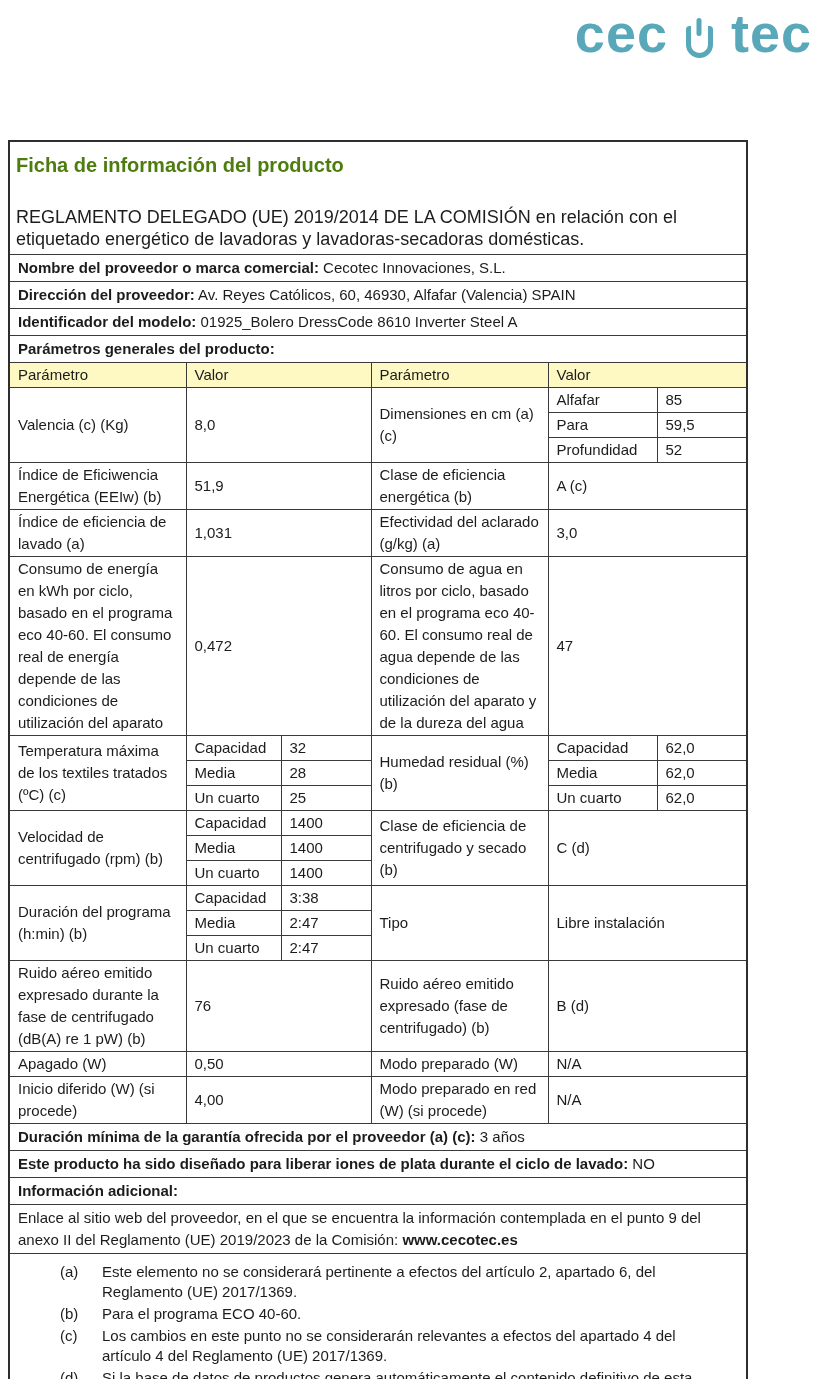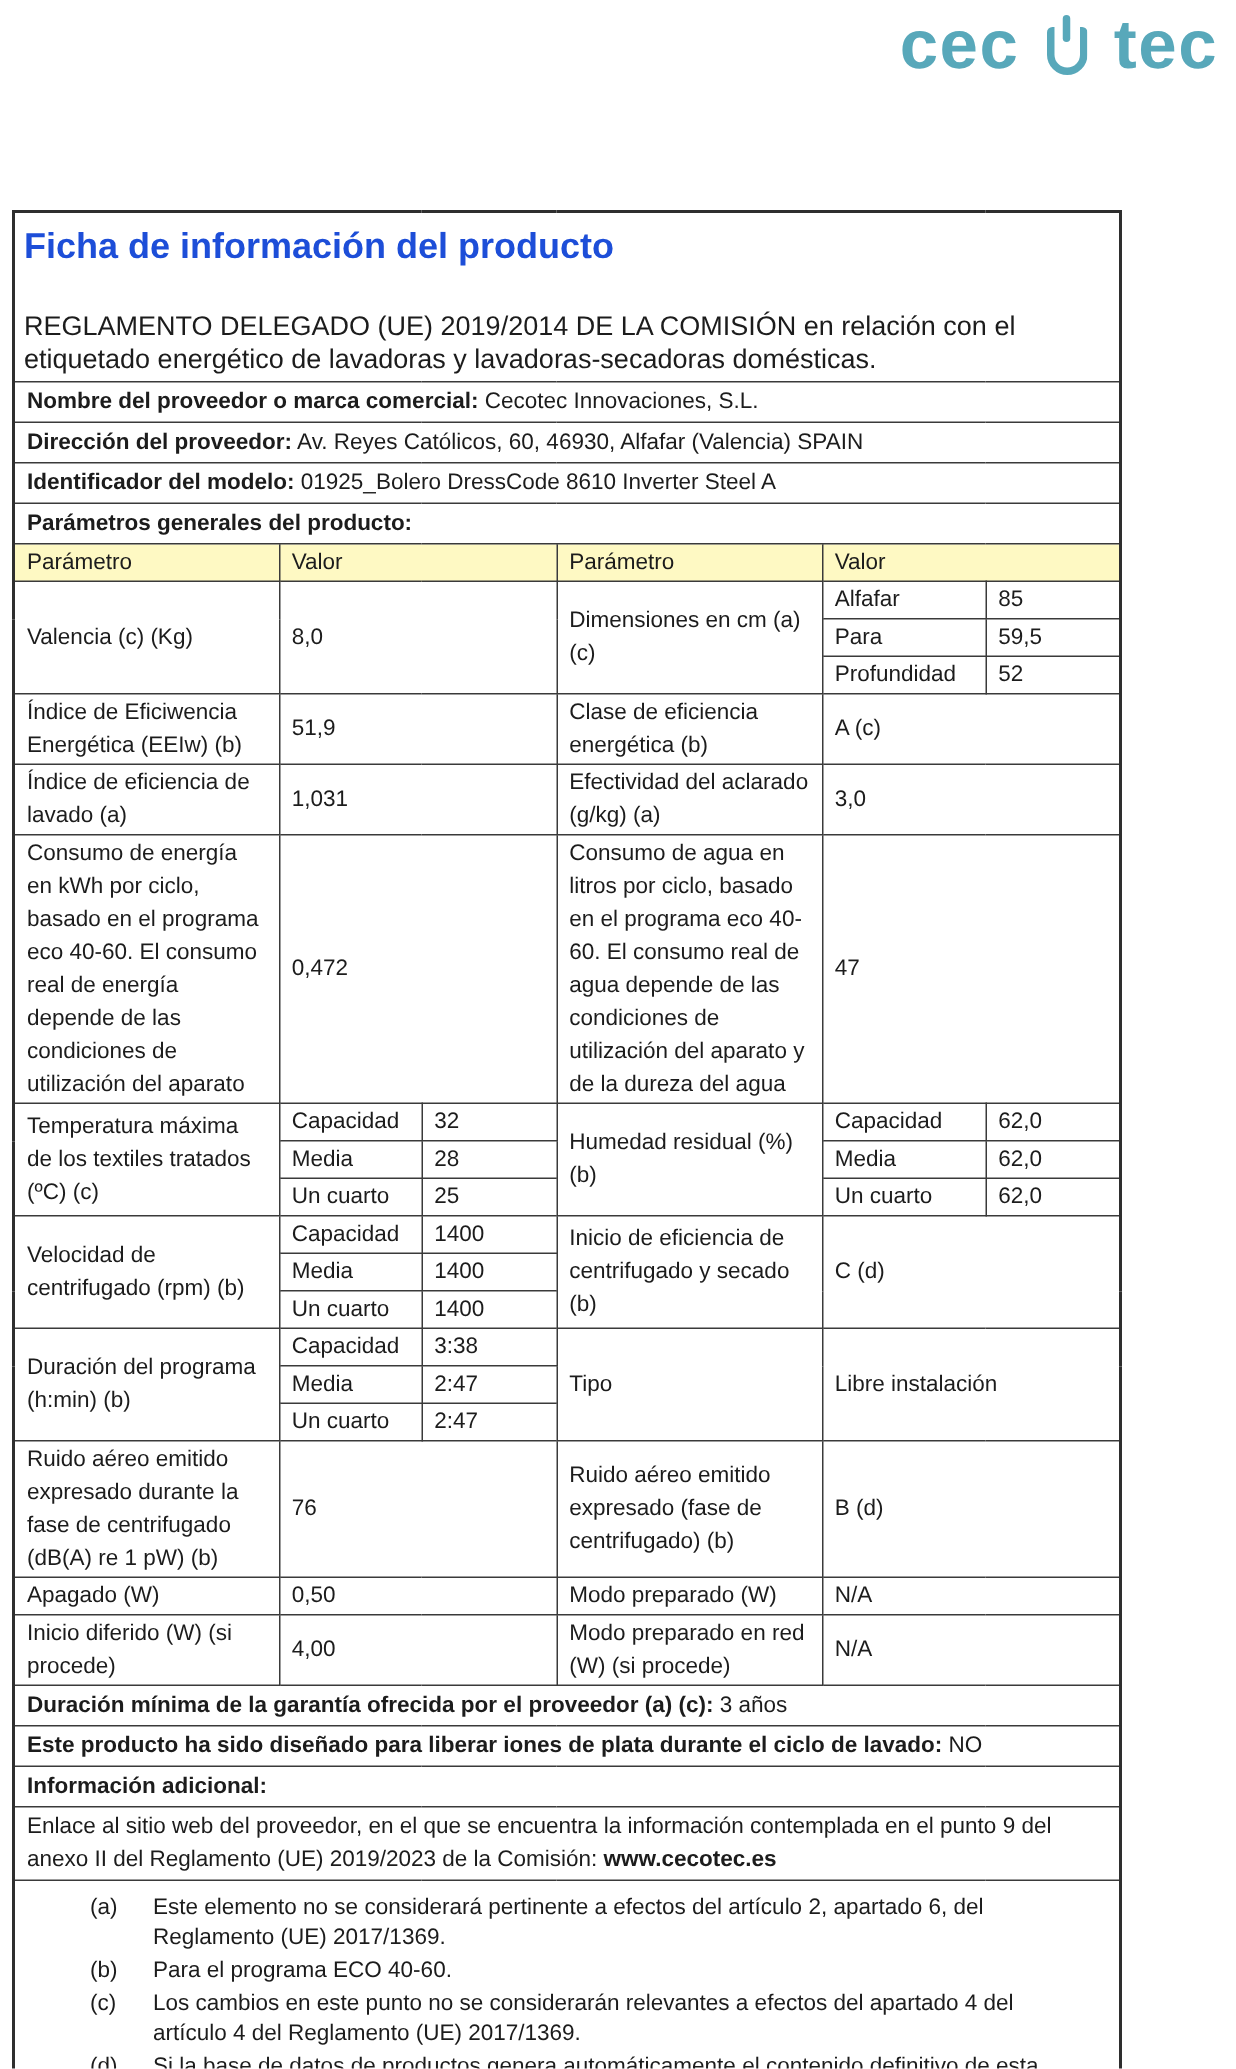--- a/index.html
+++ b/index.html
@@ -6,21 +6,21 @@
   html,body { margin:0; padding:0; background:#ffffff; }
   body {
     width:824px; height:1379px; position:relative; overflow:hidden;
     font-family:"Liberation Sans", sans-serif; color:#1c1c1c;
   }
 
   
   .logo {
     position:absolute; top:4px; right:12px;
     display:flex; align-items:flex-end; gap:16px;
-    color:#58a8ba; font-weight:700; font-size:46px; line-height:1;
+    color:#58a8ba; font-weight:700; font-size:54px; line-height:1;
     letter-spacing:1px;
   }
   .logo .txt { display:block; transform:translateY(2px); }
   .power-glyph {
     position:relative; display:inline-block;
     width:27px; height:32px; margin:0 2px;
     border:5px solid #58a8ba; border-top:none;
     border-radius:4px 4px 15px 15px;
   }
   .power-glyph::before {
@@ -39,22 +39,22 @@
     border:1px solid #3a3a3a;
     padding:1px 8px;
     font-size:15px; line-height:22px;
     vertical-align:middle;
     word-wrap:break-word;
   }
   .b { font-weight:700; }
 
   .title-cell { padding:8px 6px 4px 6px; }
   .doc-title {
-    margin:0 0 26px 0; font-size:24px; line-height:30px;
-    font-weight:700; color:#1d4ed8;
+    margin:0 0 26px 0; font-size:20px; line-height:30px;
+    font-weight:700; color:#4d7c0f;
   }
   .reg-text { font-size:18px; line-height:22px; max-width:720px; }
 
   tr.hdr td { background:#fef9c3; }
   .fw-row td { padding:2px 8px; }
 
   
   .fn-cell { padding:6px 8px 8px 8px; }
   .fn-item { display:flex; line-height:20px; font-size:15px; margin:2px 0; }
   .fn-marker { width:42px; margin-left:42px; flex:0 0 auto; }
@@ -177,21 +177,21 @@
       <td>Un cuarto</td>
       <td>25</td>
       <td>Un cuarto</td>
       <td>62,0</td>
     </tr>
 
     <tr>
       <td rowspan="3">Velocidad de centrifugado (rpm) (b)</td>
       <td>Capacidad</td>
       <td>1400</td>
-      <td rowspan="3">Inicio de eficiencia de centrifugado y secado (b)</td>
+      <td rowspan="3">Clase de eficiencia de centrifugado y secado (b)</td>
       <td colspan="2" rowspan="3">C (d)</td>
     </tr>
     <tr>
       <td>Media</td>
       <td>1400</td>
     </tr>
     <tr>
       <td>Un cuarto</td>
       <td>1400</td>
     </tr>

